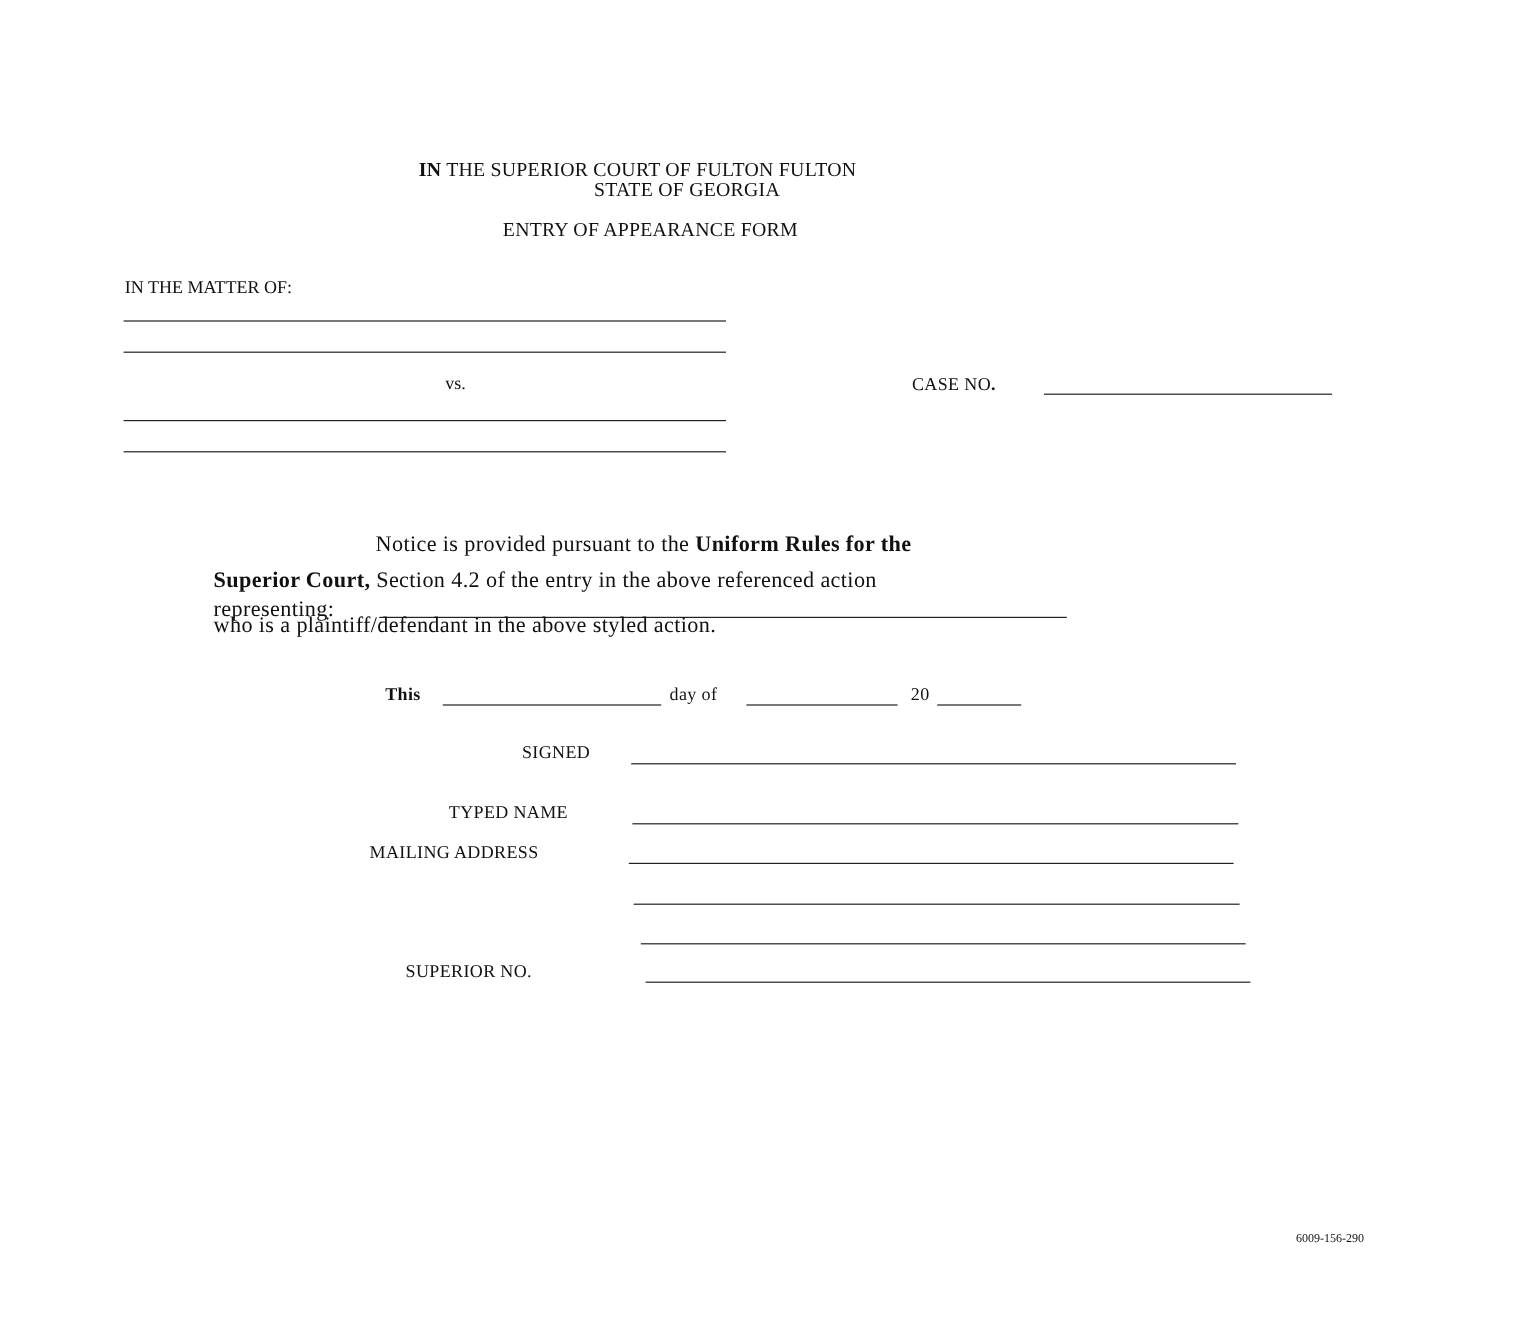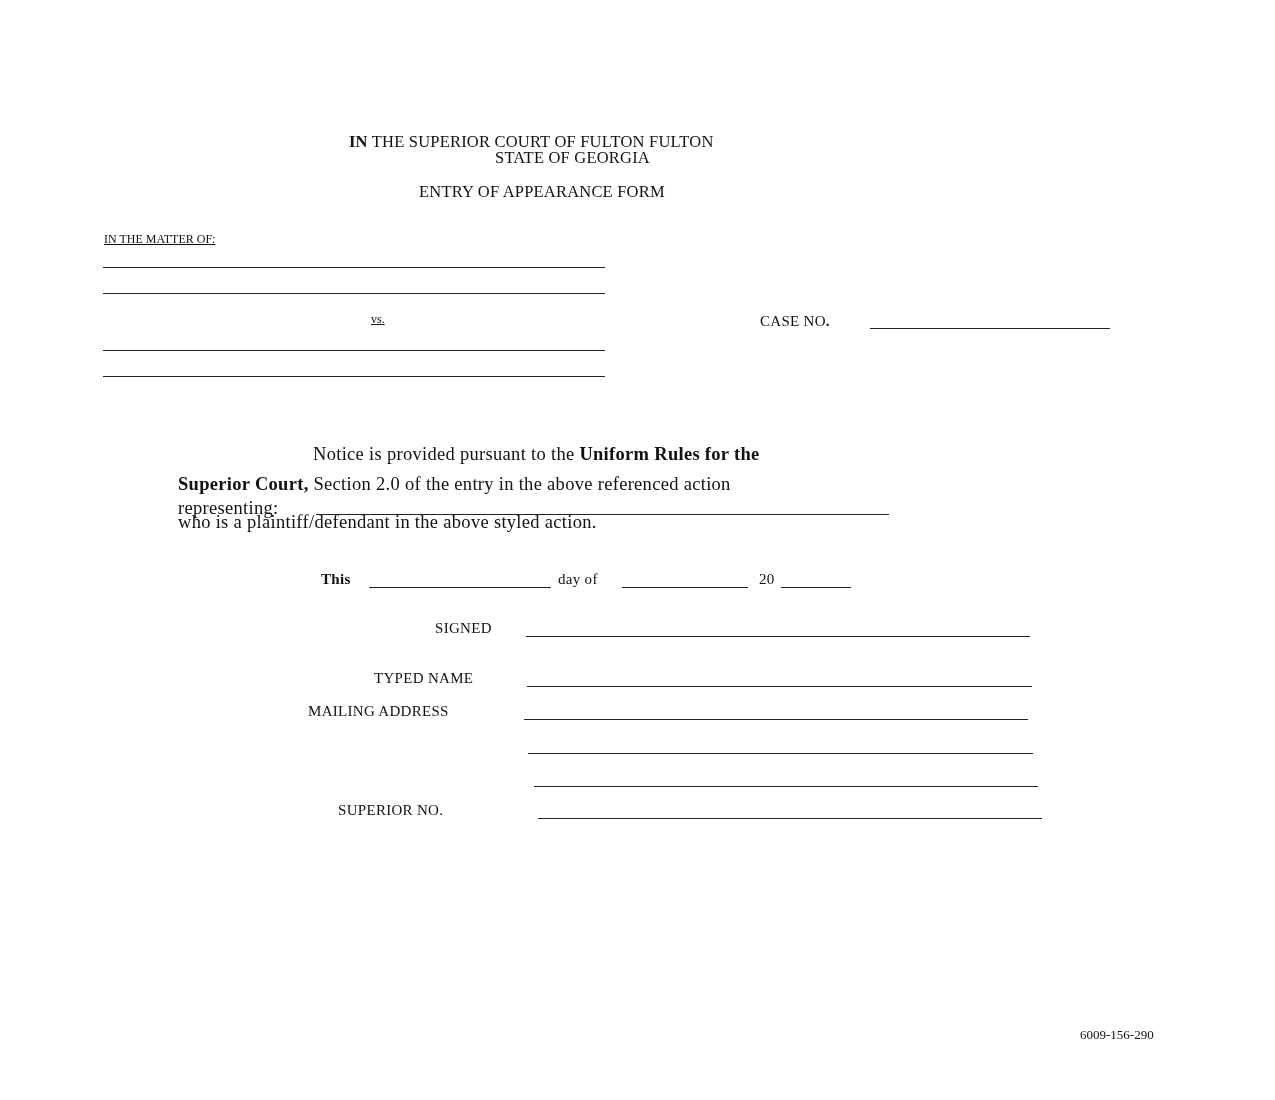--- a/index.html
+++ b/index.html
@@ -2,25 +2,25 @@
 <html><head>
 <meta charset="utf-8">
 <style>
   html, body { margin: 0; padding: 0; background: #ffffff; }
   body {
     width: 1275px; height: 1100px; position: relative; overflow: hidden;
     font-family: "Liberation Serif", "DejaVu Serif", serif; color: #111;
   }
   .abs { position: absolute; white-space: nowrap; }
   .hdr { font-size: 16.5px; letter-spacing: 0.2px; }
-  .small { font-size: 12px; text-decoration: underline; }
+  .small { font-size: 15px; }
   .body-txt { font-size: 18.5px; letter-spacing: 0.3px; }
   .lbl { font-size: 15px; letter-spacing: 0.3px; }
   .line { position: absolute; height: 0; border-bottom: 1.2px solid #222; }
-  .footer { font-size: 13px; }
+  .footer { font-size: 10px; }
   b { font-weight: bold; }
 </style>
 </head>
 <body>
 
 <div class="abs hdr" style="left:349px; top:132px;">
   <b>IN</b><span> THE SUPERIOR COURT OF FULTON FULTON</span>
 </div>
 <div class="abs hdr" style="left:495px; top:148px;text-align:center;">STATE OF GEORGIA</div>
 <div class="abs hdr" style="left:419px; top:182px;">ENTRY OF APPEARANCE FORM</div>
@@ -34,21 +34,21 @@
 
 <div class="abs lbl" style="left:760px; top:313px;">
   <span>CASE NO</span><b>.</b>
 </div>
 <div class="line" style="left:870px; top:328px; width:240px;"></div>
 
 <div class="abs body-txt" style="left:313px; top:444px;">
   <span>Notice is provided pursuant to the </span><b>Uniform Rules for the</b>
 </div>
 <div class="abs body-txt" style="left:178px; top:474px;">
-  <b>Superior Court,</b><span> Section 2.0 of the entry in the above referenced action</span>
+  <b>Superior Court,</b><span> Section 4.2 of the entry in the above referenced action</span>
 </div>
 <div class="abs body-txt" style="left:178px; top:498px;text-align:center;">representing:</div>
 <div class="line" style="left:316px; top:514px; width:573px;"></div>
 <div class="abs body-txt" style="left:178px; top:512px;">who is a plaintiff/defendant in the above styled action.</div>
 
 <div class="abs lbl" style="left:321px; top:571px;font-weight:bold;">This</div>
 <div class="line" style="left:369px; top:587px; width:182px;"></div>
 <div class="abs lbl" style="left:558px; top:571px;">day of</div>
 <div class="line" style="left:622px; top:587px; width:126px;"></div>
 <div class="abs lbl" style="left:759px; top:571px;">20</div>

